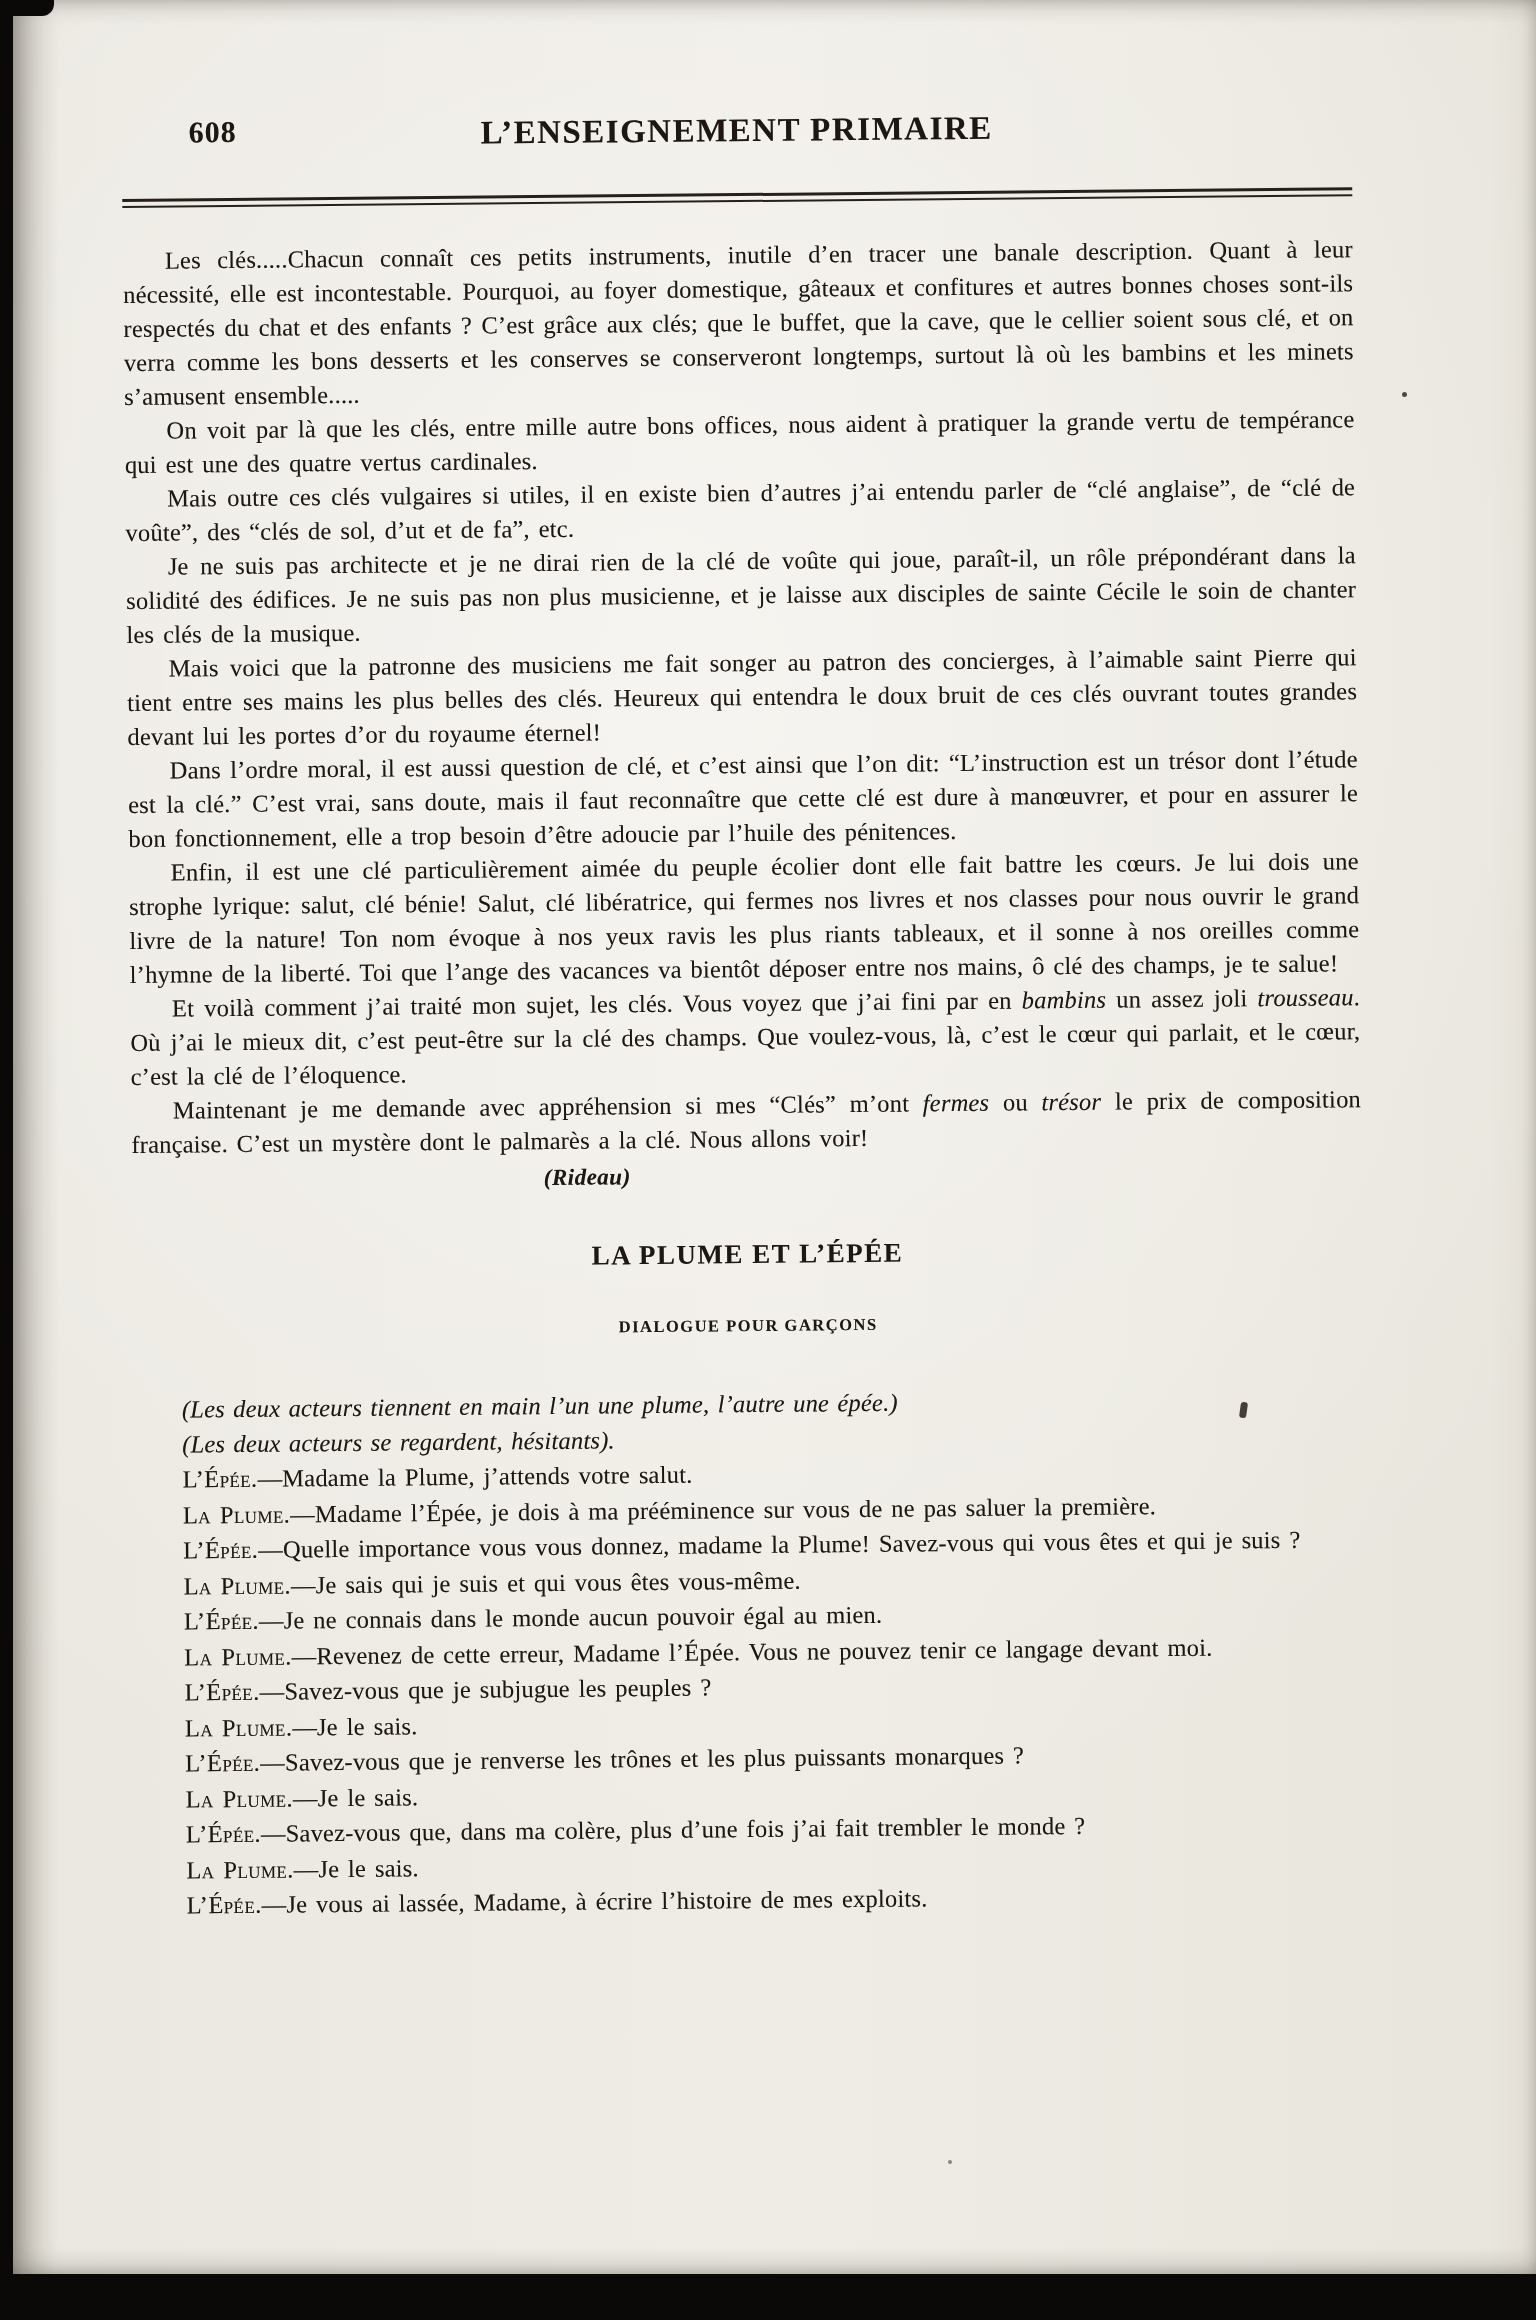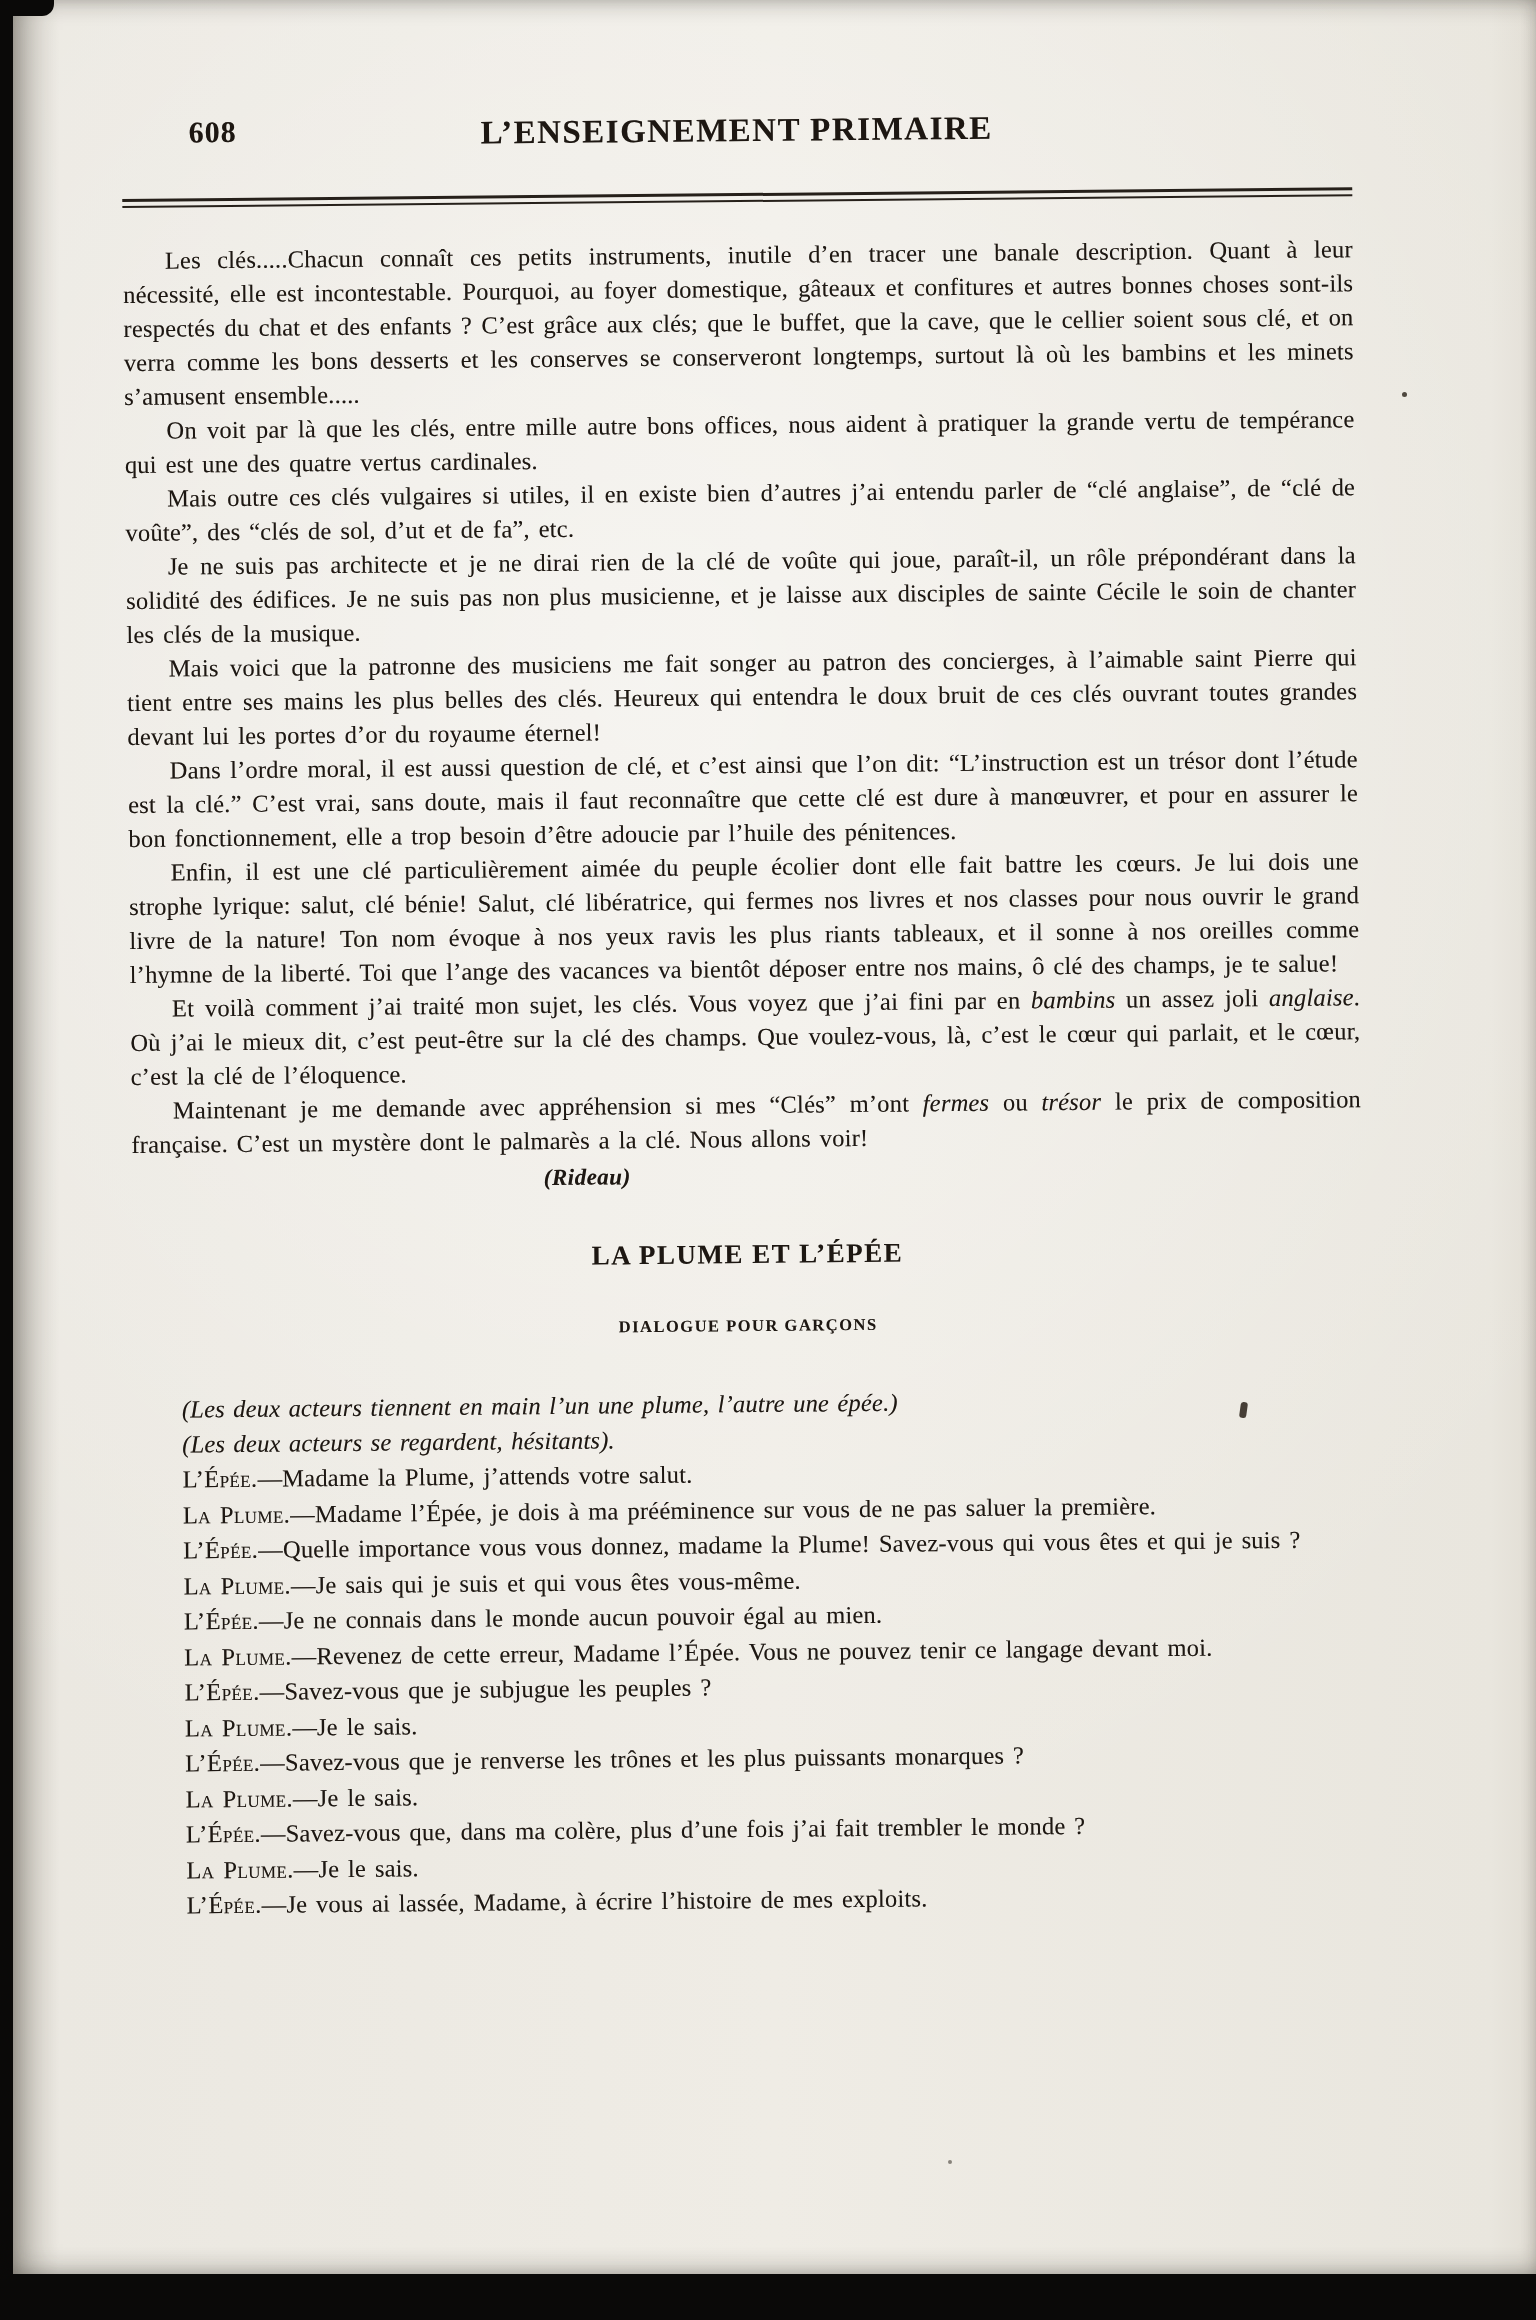--- a/index.html
+++ b/index.html
@@ -103,21 +103,21 @@
 
     <section class="article">
       <div>
           <p class="para">Les clés.....Chacun connaît ces petits instruments, inutile d’en tracer une banale description. Quant à leur nécessité, elle est incontestable. Pourquoi, au foyer domestique, gâteaux et confitures et autres bonnes choses sont-ils respectés du chat et des enfants ? C’est grâce aux clés; que le buffet, que la cave, que le cellier soient sous clé, et on verra comme les bons desserts et les conserves se conserveront longtemps, surtout là où les bambins et les minets s’amusent ensemble.....</p>
           <p class="para">On voit par là que les clés, entre mille autre bons offices, nous aident à pratiquer la grande vertu de tempérance qui est une des quatre vertus cardinales.</p>
           <p class="para">Mais outre ces clés vulgaires si utiles, il en existe bien d’autres j’ai entendu parler de “clé anglaise”, de “clé de voûte”, des “clés de sol, d’ut et de fa”, etc.</p>
           <p class="para">Je ne suis pas architecte et je ne dirai rien de la clé de voûte qui joue, paraît-il, un rôle prépondérant dans la solidité des édifices. Je ne suis pas non plus musicienne, et je laisse aux disciples de sainte Cécile le soin de chanter les clés de la musique.</p>
           <p class="para">Mais voici que la patronne des musiciens me fait songer au patron des concierges, à l’aimable saint Pierre qui tient entre ses mains les plus belles des clés. Heureux qui entendra le doux bruit de ces clés ouvrant toutes grandes devant lui les portes d’or du royaume éternel!</p>
           <p class="para">Dans l’ordre moral, il est aussi question de clé, et c’est ainsi que l’on dit: “L’instruction est un trésor dont l’étude est la clé.” C’est vrai, sans doute, mais il faut reconnaître que cette clé est dure à manœuvrer, et pour en assurer le bon fonctionnement, elle a trop besoin d’être adoucie par l’huile des pénitences.</p>
           <p class="para">Enfin, il est une clé particulièrement aimée du peuple écolier dont elle fait battre les cœurs. Je lui dois une strophe lyrique: salut, clé bénie! Salut, clé libératrice, qui fermes nos livres et nos classes pour nous ouvrir le grand livre de la nature! Ton nom évoque à nos yeux ravis les plus riants tableaux, et il sonne à nos oreilles comme l’hymne de la liberté. Toi que l’ange des vacances va bientôt déposer entre nos mains, ô clé des champs, je te salue!</p>
-          <p class="para">Et voilà comment j’ai traité mon sujet, les clés. Vous voyez que j’ai fini par en <i>bambins</i> un assez joli <i>anglaise</i>. Où j’ai le mieux dit, c’est peut-être sur la clé des champs. Que voulez-vous, là, c’est le cœur qui parlait, et le cœur, c’est la clé de l’éloquence.</p>
+          <p class="para">Et voilà comment j’ai traité mon sujet, les clés. Vous voyez que j’ai fini par en <i>bambins</i> un assez joli <i>trousseau</i>. Où j’ai le mieux dit, c’est peut-être sur la clé des champs. Que voulez-vous, là, c’est le cœur qui parlait, et le cœur, c’est la clé de l’éloquence.</p>
           <p class="para">Maintenant je me demande avec appréhension si mes “Clés” m’ont <i>fermes</i> ou <i>trésor</i> le prix de composition française. C’est un mystère dont le palmarès a la clé. Nous allons voir!</p>
         </div>
       <p class="rideau">(Rideau)</p>
     </section>
 
     <section class="play">
       <h2 class="play-title">LA PLUME ET L’ÉPÉE</h2>
       <h3 class="play-subtitle">DIALOGUE POUR GARÇONS</h3>
       <div class="stage-directions">
           <p class="stage">(Les deux acteurs tiennent en main l’un une plume, l’autre une épée.)</p>

